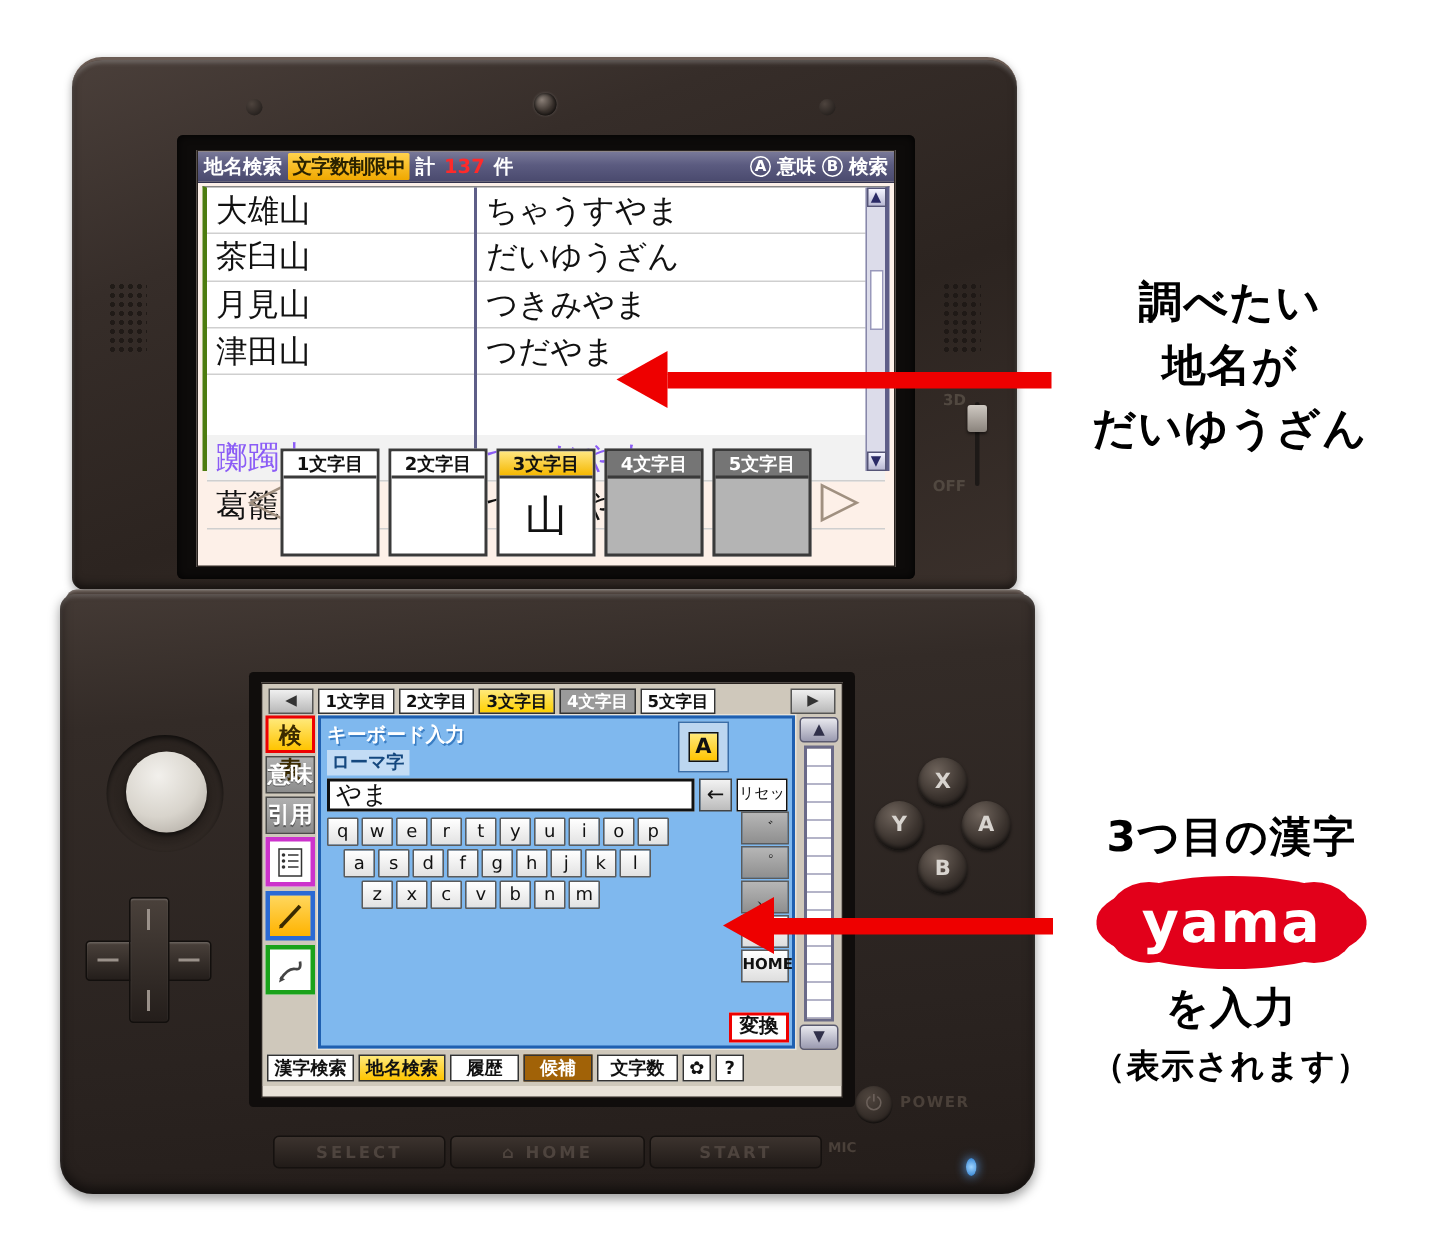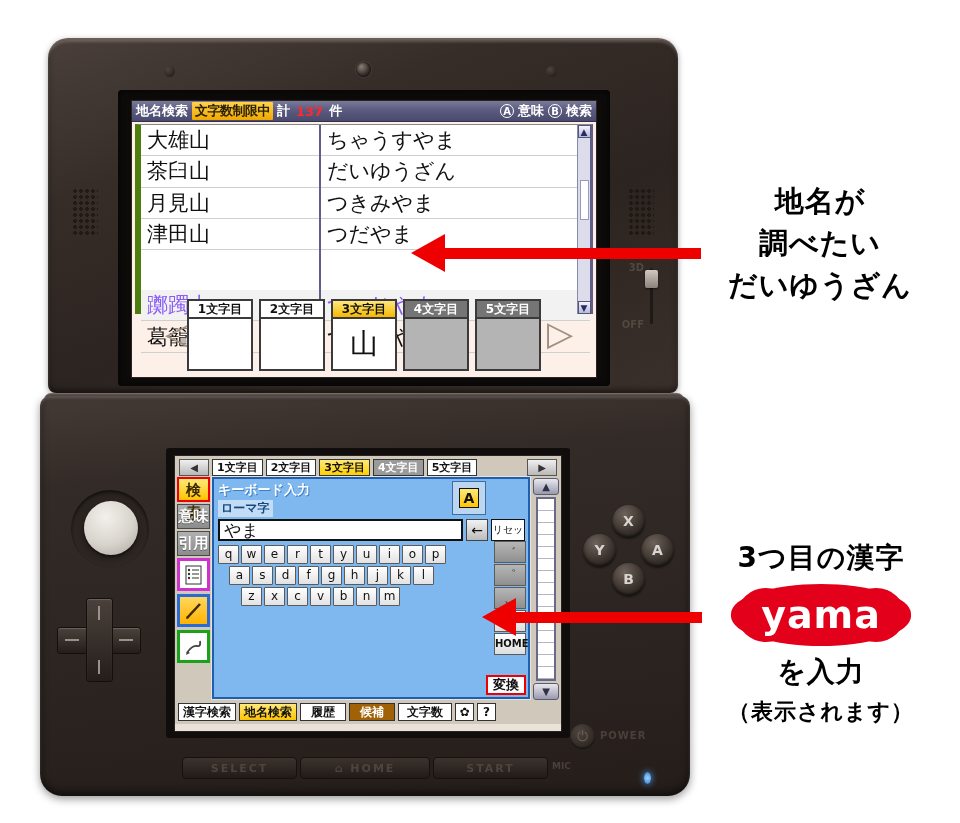--- a/index.html
+++ b/index.html
@@ -81,21 +81,21 @@
   .tscr-header .count { color: #ff2a2a; font-weight: bold; padding: 0 2px; text-align: center; }
   .tscr-header .spacer { flex: 1; }
   .btn-circ {
     display: inline-block; width: 14px; height: 14px; line-height: 13px;
     border-radius: 50%; border: 1.5px solid #ffffff; text-align: center;
     font-size: 10px; font-weight: bold; color: #ffffff;
   }
   .tscr-list {
     position: relative; height: 190px;
     background: #ffffff; display: flex;
-    border-left: 6px solid #4d7c0f; border-right: 3px solid #5e5e88;
+    border-left: 3px solid #4d7c0f; border-right: 3px solid #5e5e88;
     margin: 2px 3px 0 3px;
     border-top: 1px solid #888;
   }
   .col-kanji { width: 180px; border-right: 2px solid #5e5e88; }
   .col-kana  { flex: 1; }
   .row {
     height: 31.3px; display: flex; align-items: center;
     padding-left: 6px; font-size: 21px; color: #111;
     border-bottom: 1px solid #cfcfcf;
     font-family: "DejaVu Sans", sans-serif;
@@ -628,22 +628,22 @@
       <div class="bbtab active">地名検索</div>
       <div class="bbtab" style="padding:0 10px;">履歴</div>
       <div class="bbtab dim" style="padding:0 10px;">候補</div>
       <div class="bbtab" style="padding:0 8px;">文字数</div>
       <div class="bbtab sq">✿</div>
       <div class="bbtab sq">?</div>
     </div>
   </div>
 
   <div class="anno anno-top">
+    <div>調べたい</div>
     <div>地名が</div>
-    <div>調べたい</div>
     <div>だいゆうざん</div>
   </div>
 
   <div class="arrow" id="arrow-top">
     <div class="head"></div>
     <div class="shaft"></div>
   </div>
 
   <div class="anno anno-bot">
     <div>3つ目の漢字</div>

